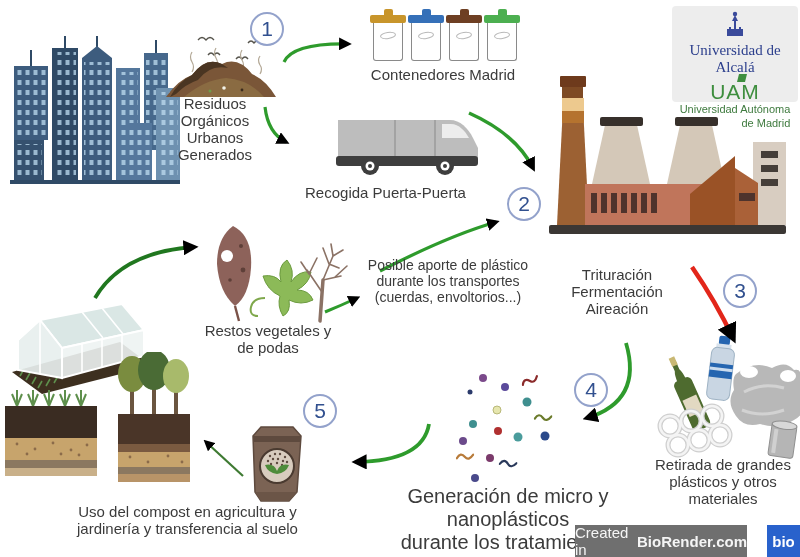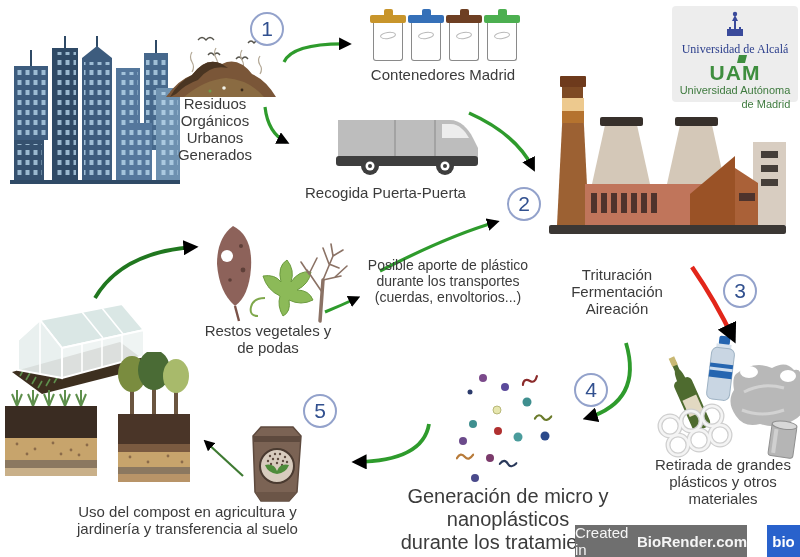--- a/index.html
+++ b/index.html
@@ -35,23 +35,23 @@
   .bin .knob{width:9px;height:6px;border-radius:2px 2px 0 0;}
   .bin .lid{width:36px;height:8px;border-radius:2px;}
   .bin .body{width:30px;height:38px;background:#fff;border:1.5px solid #8a8a8a;
              border-top:none;border-radius:0 0 3px 3px;}
   .bin .oval{width:16px;height:7px;border:1px solid #b8b8b8;border-radius:50%;
              margin:9px auto 0;transform:rotate(-8deg);}
   
   .logo-box{position:absolute;left:672px;top:6px;width:126px;height:96px;background:#ededed;
             border-radius:4px;z-index:9;display:flex;flex-direction:column;align-items:center;
             padding-top:5px;}
-  .alcala-text{font-family:"Liberation Serif",serif;color:#2b3e8c;font-size:12px;margin-top:1px;}
+  .alcala-text{font-family:"Liberation Serif",serif;color:#2b3e8c;font-size:15px;margin-top:1px;}
   .uam-acronym{position:relative;display:inline-block;margin-top:5px;color:#3e8e3e;
-               font-weight:bold;font-size:21px;line-height:1;letter-spacing:1px;}
+               font-weight:normal;font-size:21px;line-height:1;letter-spacing:1px;}
   .uam-acronym::after{content:"";position:absolute;top:-7px;left:56%;width:8px;height:8px;
                background:#3e8e3e;transform:skewX(-14deg);}
   .uam-text{color:#3e7a3e;font-size:11px;line-height:1.25;text-align:right;white-space:pre-line;}
   
   .watermark{position:absolute;left:575px;top:525px;width:225px;height:32px;z-index:10;
              display:flex;align-items:stretch;}
   .wm-bar{flex:1;background:var(--watermark-bar,#6f6f6f);color:#f5f5f5;font-size:15px;
           display:flex;align-items:center;justify-content:center;}
   .bio-logo{width:33px;background:var(--watermark-logo,#2962cc);color:#fff;font-weight:bold;
             font-size:15px;display:flex;align-items:center;justify-content:center;margin-left:20px;}

